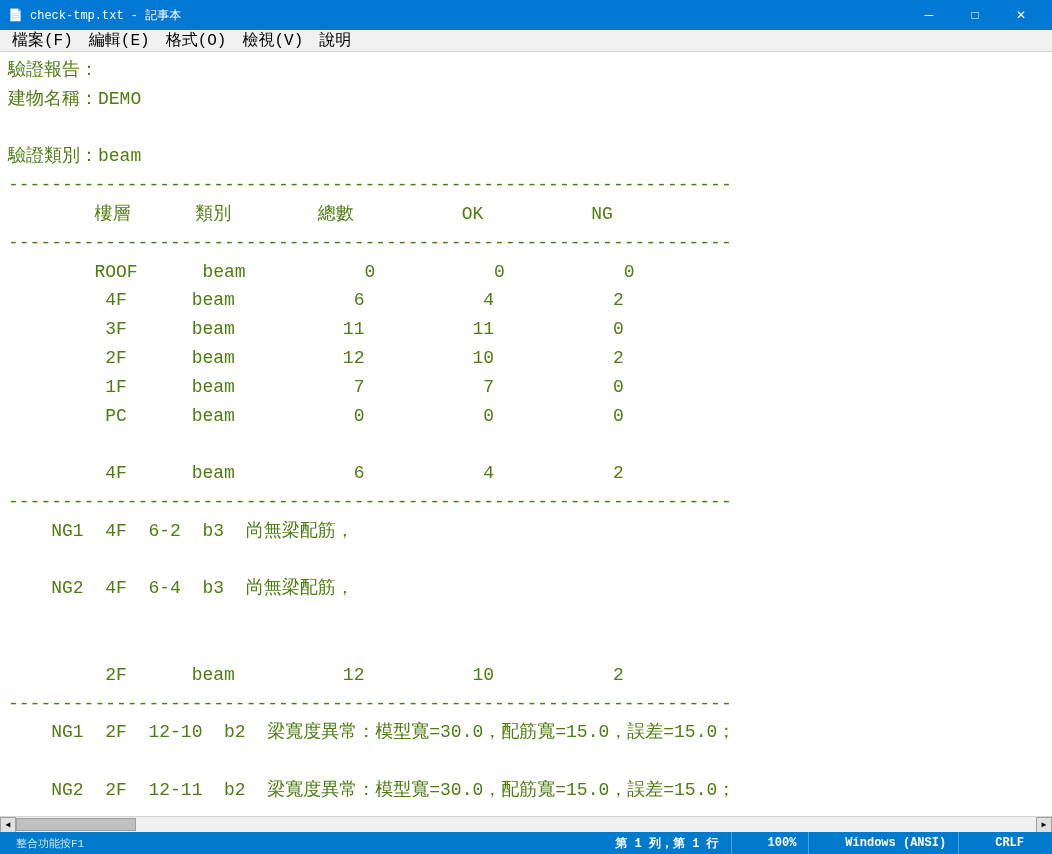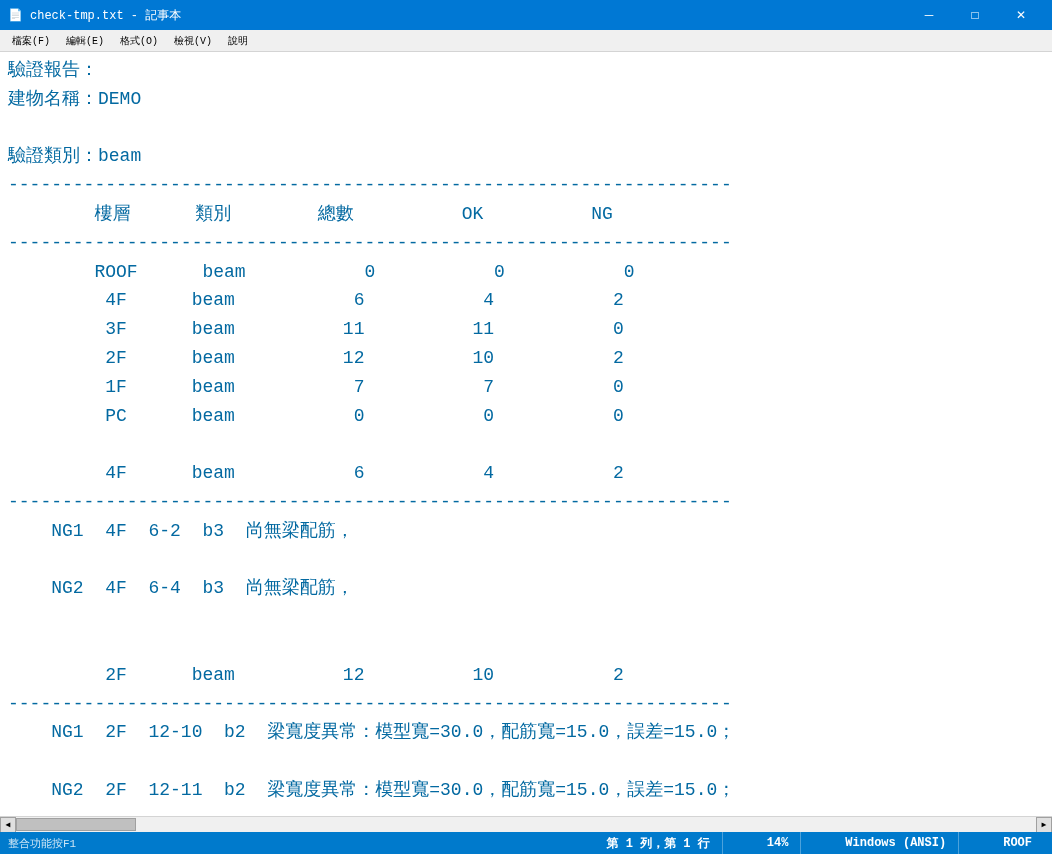--- a/index.html
+++ b/index.html
@@ -63,21 +63,21 @@
       background: #f0f0f0;
       height: 22px;
       display: flex;
       align-items: center;
       padding: 0 4px;
       border-bottom: 1px solid #d4d4d4;
       flex-shrink: 0;
     }
     .menu-item {
       padding: 2px 8px;
-      font-size: 10px;
+      font-size: 16px;
       cursor: pointer;
       color: #000;
     }
 
     
     .editor-wrapper {
       display: flex;
       flex: 1;
       overflow: hidden;
       background: white;
@@ -95,36 +95,36 @@
       width: 16px;
       height: 16px;
     }
     .editor-content::-webkit-scrollbar-track { background: #f0f0f0; }
     .editor-content::-webkit-scrollbar-thumb { background: #c0c0c0; border: 1px solid #a0a0a0; }
 
     pre {
       font-family: 'MS Gothic', 'Courier New', monospace;
       font-size: 18px;
       line-height: 1.6;
-      color: #0369a1;
+      color: #4d7c0f;
       white-space: pre;
       tab-size: 4;
     }
 
     
     .status-bar {
       background: #007acc;
       color: white;
       height: 22px;
       display: flex;
       align-items: center;
       justify-content: flex-end;
-      padding: 0 8px;
+      padding: 0 16px;
       font-size: 12px;
-      gap: 32px;
+      gap: 24px;
       flex-shrink: 0;
     }
     .status-left {
       flex: 1;
       display: flex;
       align-items: center;
     }
     .status-section {
       padding: 0 12px;
       border-right: 1px solid rgba(255,255,255,0.3);
@@ -233,16 +233,16 @@
     <div class="hscroll-thumb"></div>
   </div>
   <div class="hscroll-btn">▶</div>
 </div>
 
 <div class="status-bar">
   <div class="status-left">
     <span style="font-size:11px; opacity:0.8;">整合功能按F1</span>
   </div>
   <div class="status-section">第 1 列，第 1 行</div>
-  <div class="status-section">14%</div>
+  <div class="status-section">100%</div>
   <div class="status-section">Windows (ANSI)</div>
-  <div class="status-section">ROOF</div>
+  <div class="status-section">CRLF</div>
 </div>
 
 </body></html>

